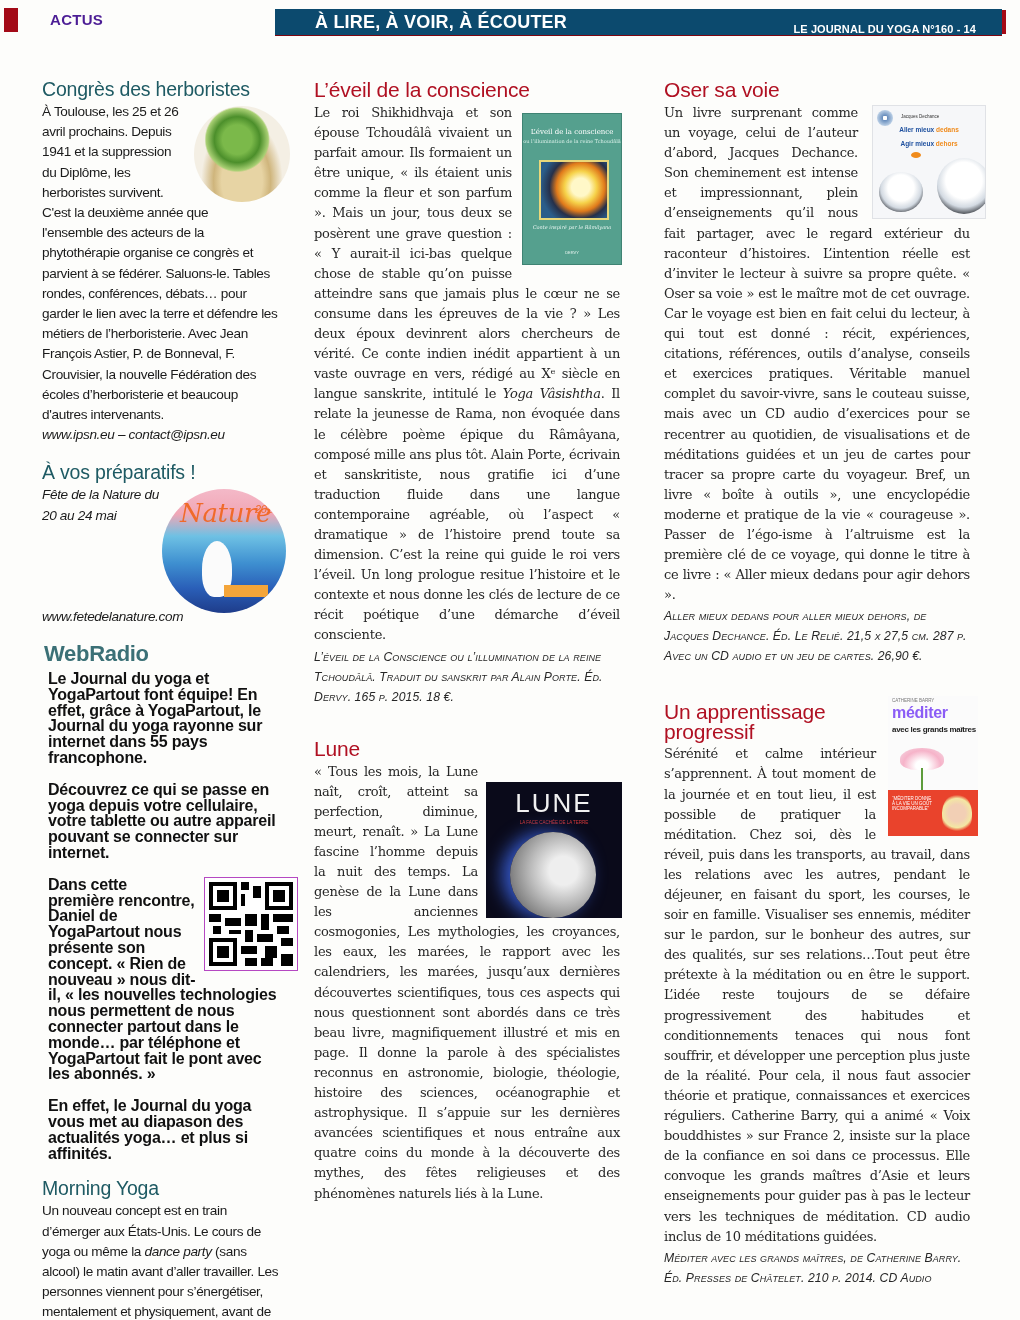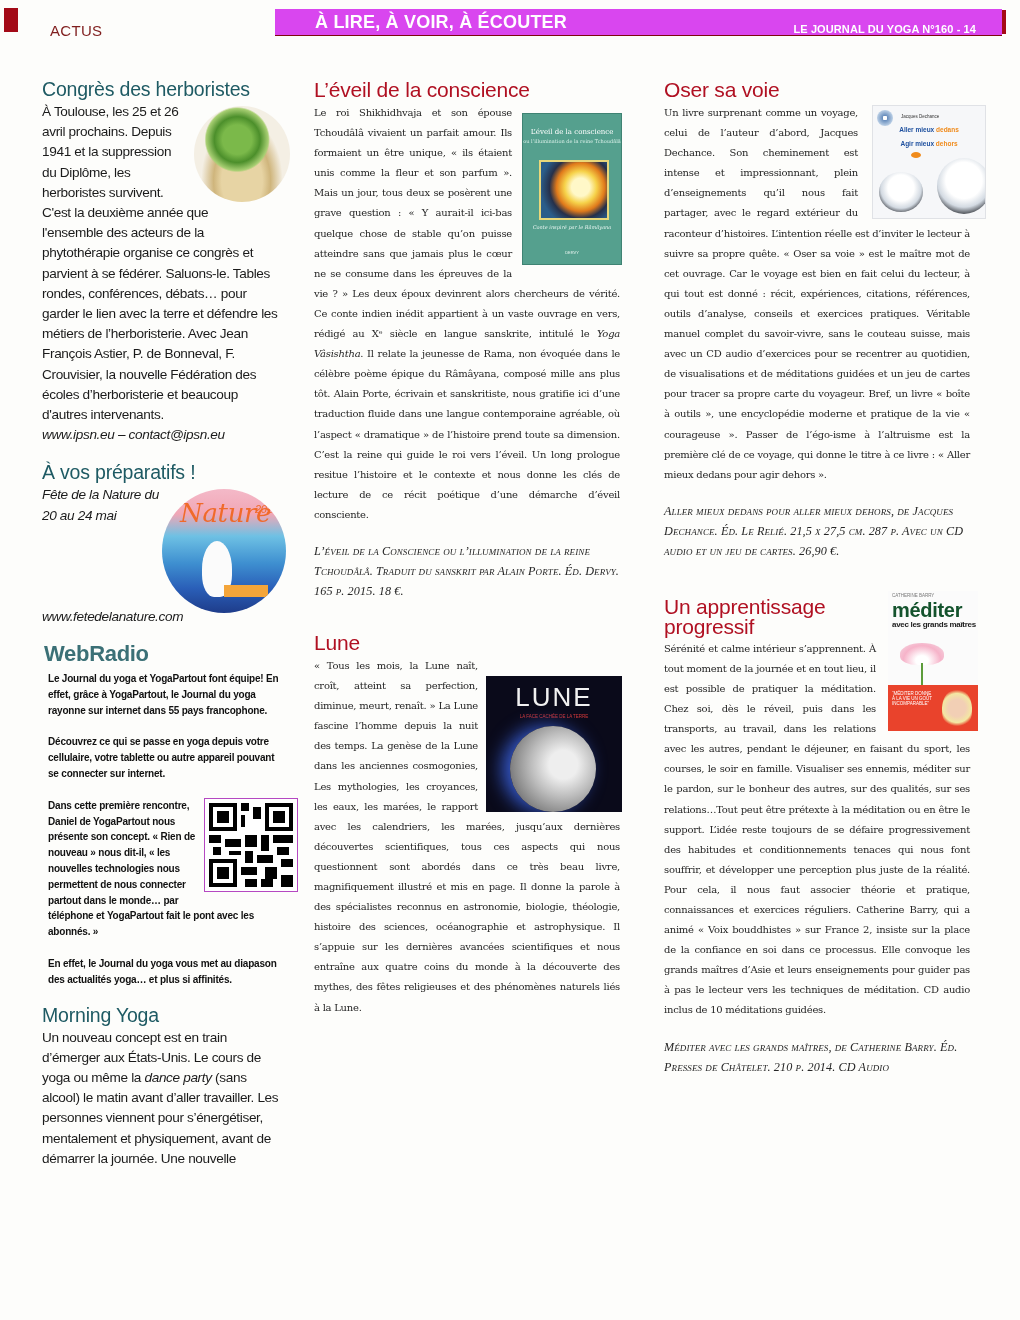--- a/index.html
+++ b/index.html
@@ -4,41 +4,41 @@
 <style>
   html, body { margin: 0; padding: 0; }
   body {
     width: 1020px; height: 1320px; position: relative; overflow: hidden;
     background: #fdfdfb; color: #1f1f1f;
     font-family: "Liberation Sans", sans-serif;
   }
   .abs { position: absolute; }
   
   .hdr-left-mark { left: 4px; top: 8px; width: 14px; height: 24px; background: #a30a17; }
-  .hdr-actus { left: 50px; top: 22px; font-weight: normal; font-size: 15px; letter-spacing: 0.3px; color: #7f1d1d; }
-  .hdr-band { left: 275px; top: 9px; width: 727px; height: 26px; background: #d946ef; border-bottom: 1px solid #7e0710; }
+  .hdr-actus { left: 50px; top: 11px; font-weight: bold; font-size: 15px; letter-spacing: 0.3px; color: #4c1d95; }
+  .hdr-band { left: 275px; top: 9px; width: 727px; height: 26px; background: #0c4a6e; border-bottom: 1px solid #7e0710; }
   .hdr-band-title { position: absolute; left: 40px; top: 3px; color: #fff; font-weight: bold; font-size: 18px; letter-spacing: 0.2px; font-family: "Liberation Sans", sans-serif; }
   .hdr-band-journal { position: absolute; right: 26px; top: 7px; color: #fff; font-weight: bold; font-size: 11px; letter-spacing: 0.1px; margin-top: 7px; }
   .hdr-right-bar { left: 1002px; top: 10px; width: 4px; height: 24px; background: #a50a16; }
 
   
   .col-left { left: 42px; top: 78px; width: 240px; }
   .col-mid { left: 314px; top: 78px; width: 306px; }
   .col-right { left: 664px; top: 78px; width: 306px; }
 
   .sec-title-teal { font-family: "Liberation Sans", sans-serif; color: #1e5a63; font-size: 19.5px; line-height: 22px; margin: 0 0 2px 0; font-weight: normal; letter-spacing: -0.2px; }
   .left-body { font-family: "Liberation Sans", sans-serif; font-size: 13.6px; line-height: 20.2px; color: #1b1b1b; letter-spacing: -0.35px; }
   .left-body .it { font-style: italic; }
 
   .sec-title-red { font-family: "Liberation Sans", sans-serif; color: #b01022; font-size: 21px; line-height: 23px; margin: 0 0 2px 0; font-weight: normal; letter-spacing: -0.2px; }
-  .body-serif { font-family: "DejaVu Serif", serif; font-size: 10px; line-height: 20.1px; color: #262626; text-align: justify; letter-spacing: -0.25px; }
-  .caption { font-family: Liberation Serif, serif; font-style: italic; font-size: 12.2px; line-height: 20px; color: #262626; font-variant: small-caps; letter-spacing: 0.1px; margin-top: 16px; }
+  .body-serif { font-family: "DejaVu Serif", serif; font-size: 13px; line-height: 20.1px; color: #262626; text-align: justify; letter-spacing: -0.25px; }
+  .caption { font-family: Liberation Sans, sans-serif; font-style: italic; font-size: 12.2px; line-height: 20px; color: #262626; font-variant: small-caps; letter-spacing: 0.1px; margin-top: 1px; }
 
   .wr-title { font-family: "Liberation Sans", sans-serif; font-weight: bold; color: #3b7076; font-size: 22px; margin: 0 0 4px 2px; letter-spacing: -0.3px; }
-  .wr-body { font-family: "Liberation Sans", sans-serif; font-weight: bold; font-size: 10px; line-height: 15.8px; color: #111; letter-spacing: -0.2px; margin-left: 6px; }
+  .wr-body { font-family: "Liberation Sans", sans-serif; font-weight: bold; font-size: 16px; line-height: 15.8px; color: #111; letter-spacing: -0.2px; margin-left: 6px; }
   .wr-para { margin: 0 0 16px 0; }
 
   
   .img-herbs { float: right; width: 96px; height: 96px; border-radius: 50%; margin: 4px -8px 4px 6px; shape-outside: circle(50%);
     background: radial-gradient(circle at 45% 35%, #7bb94a 0 18%, #4c8f2b 28%, #a8cf73 38%, transparent 40%),
                 radial-gradient(ellipse at 50% 78%, #e7d4a4 0 30%, #cfb57c 42%, #f4efe4 60%); }
   .img-nature { float: right; width: 124px; height: 124px; border-radius: 50%; margin: 4px -4px 6px 6px; shape-outside: circle(50%);
     background: linear-gradient(180deg, #f4b9c8 0%, #f1a7b6 20%, #6ec1e4 38%, #3e8fd0 60%, #2a5fb8 80%, #1e3c8a 100%); position: relative; overflow: hidden; }
   .img-nature .nt { position: absolute; left: 18px; top: 14px; color: #f06a2a; font-family: "DejaVu Serif", serif; font-style: italic; font-size: 26px; }
   .img-nature .yr { position: absolute; right: 8px; top: 10px; color: #f06a2a; font-size: 11px; font-style: italic; }
@@ -62,21 +62,21 @@
   .img-book3 .au { position: absolute; left: 28px; top: 8px; font-size: 4.5px; color: #333; }
   .img-book3 .h1 { position: absolute; left: 0; right: 0; top: 20px; text-align: center; font-size: 6.5px; font-weight: bold; color: #1d4f9e; }
   .img-book3 .h2 { position: absolute; left: 0; right: 0; top: 34px; text-align: center; font-size: 6.5px; font-weight: bold; color: #1d4f9e; }
   .img-book3 .o { color: #f08b1c; }
   .img-book3 .b1 { position: absolute; left: 6px; top: 66px; width: 44px; height: 40px; border-radius: 50%; background: radial-gradient(circle at 50% 40%, #fff 0 40%, #d3dae2 62%, #2c2f35 82%); }
   .img-book3 .b2 { position: absolute; left: 64px; top: 52px; width: 54px; height: 56px; border-radius: 50%; background: radial-gradient(circle at 50% 40%, #fff 0 42%, #d3dae2 62%, #2c2f35 82%); }
   .img-book3 .fish { position: absolute; left: 38px; top: 46px; width: 10px; height: 6px; border-radius: 50%; background: #f08b1c; }
 
   .img-book4 { float: right; width: 90px; height: 140px; margin: -28px -8px 4px 12px; background: #fbfbfb; position: relative; overflow: hidden; }
   .img-book4 .au { position: absolute; left: 4px; top: 2px; font-size: 4.5px; color: #777; }
-  .img-book4 .m { position: absolute; left: 4px; top: 8px; font-size: 20px; color: #14532d; font-weight: bold; font-family: "Liberation Sans", sans-serif; letter-spacing: -0.3px; }
+  .img-book4 .m { position: absolute; left: 4px; top: 8px; font-size: 16px; color: #8b5cf6; font-weight: bold; font-family: "Liberation Sans", sans-serif; letter-spacing: -0.3px; }
   .img-book4 .m2 { position: absolute; left: 4px; top: 29px; font-size: 8px; color: #222; font-weight: bold; letter-spacing: -0.3px; text-align: right; }
   .img-book4 .lotus { position: absolute; left: 12px; top: 52px; width: 44px; height: 22px; border-radius: 50% 50% 40% 40%; background: radial-gradient(ellipse at 50% 80%, #fff 0 20%, #f6b3c9 60%, #f3dbe4 100%); }
   .img-book4 .stem { position: absolute; left: 33px; top: 72px; width: 2px; height: 22px; background: #5d9c3b; }
   .img-book4 .band { position: absolute; left: 0; right: 0; top: 94px; height: 46px; background: #e9432c; }
   .img-book4 .band .q { position: absolute; left: 4px; top: 6px; color: #fff; font-size: 4.5px; line-height: 5px; width: 40px; }
   .img-book4 .band .face { position: absolute; right: 6px; top: 4px; width: 30px; height: 38px; border-radius: 50% 50% 40% 40%; background: radial-gradient(circle at 50% 50%, #f2cfb5 0 35%, #f3e7a3 60%, #e9432c 75%); }
 
   .qr-box { float: right; width: 92px; height: 92px; border: 1.5px solid #b548c2; margin: 0 -16px 2px 8px; background: #fff; position: relative; }
   .qr-box svg { position: absolute; left: 4px; top: 4px; }
 

